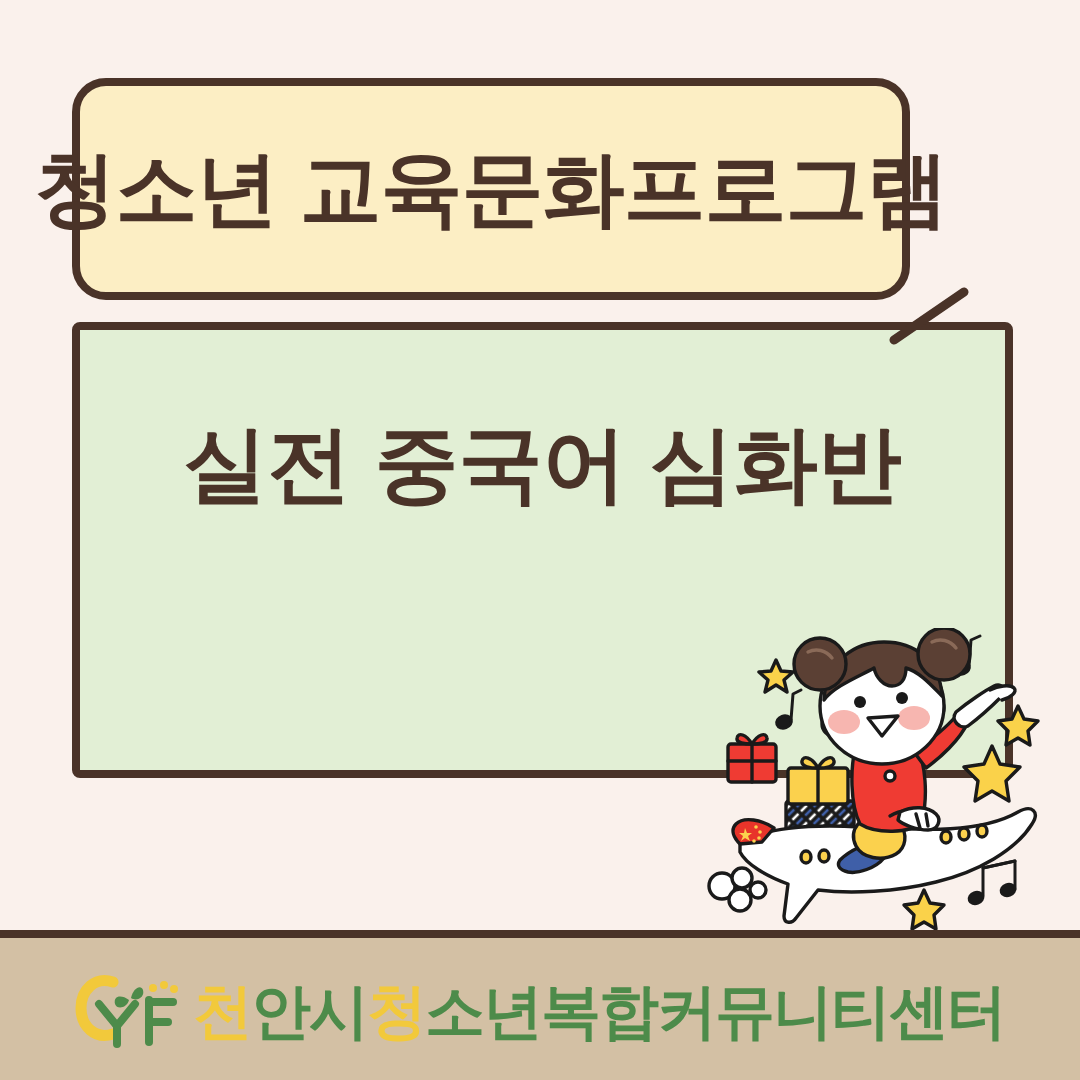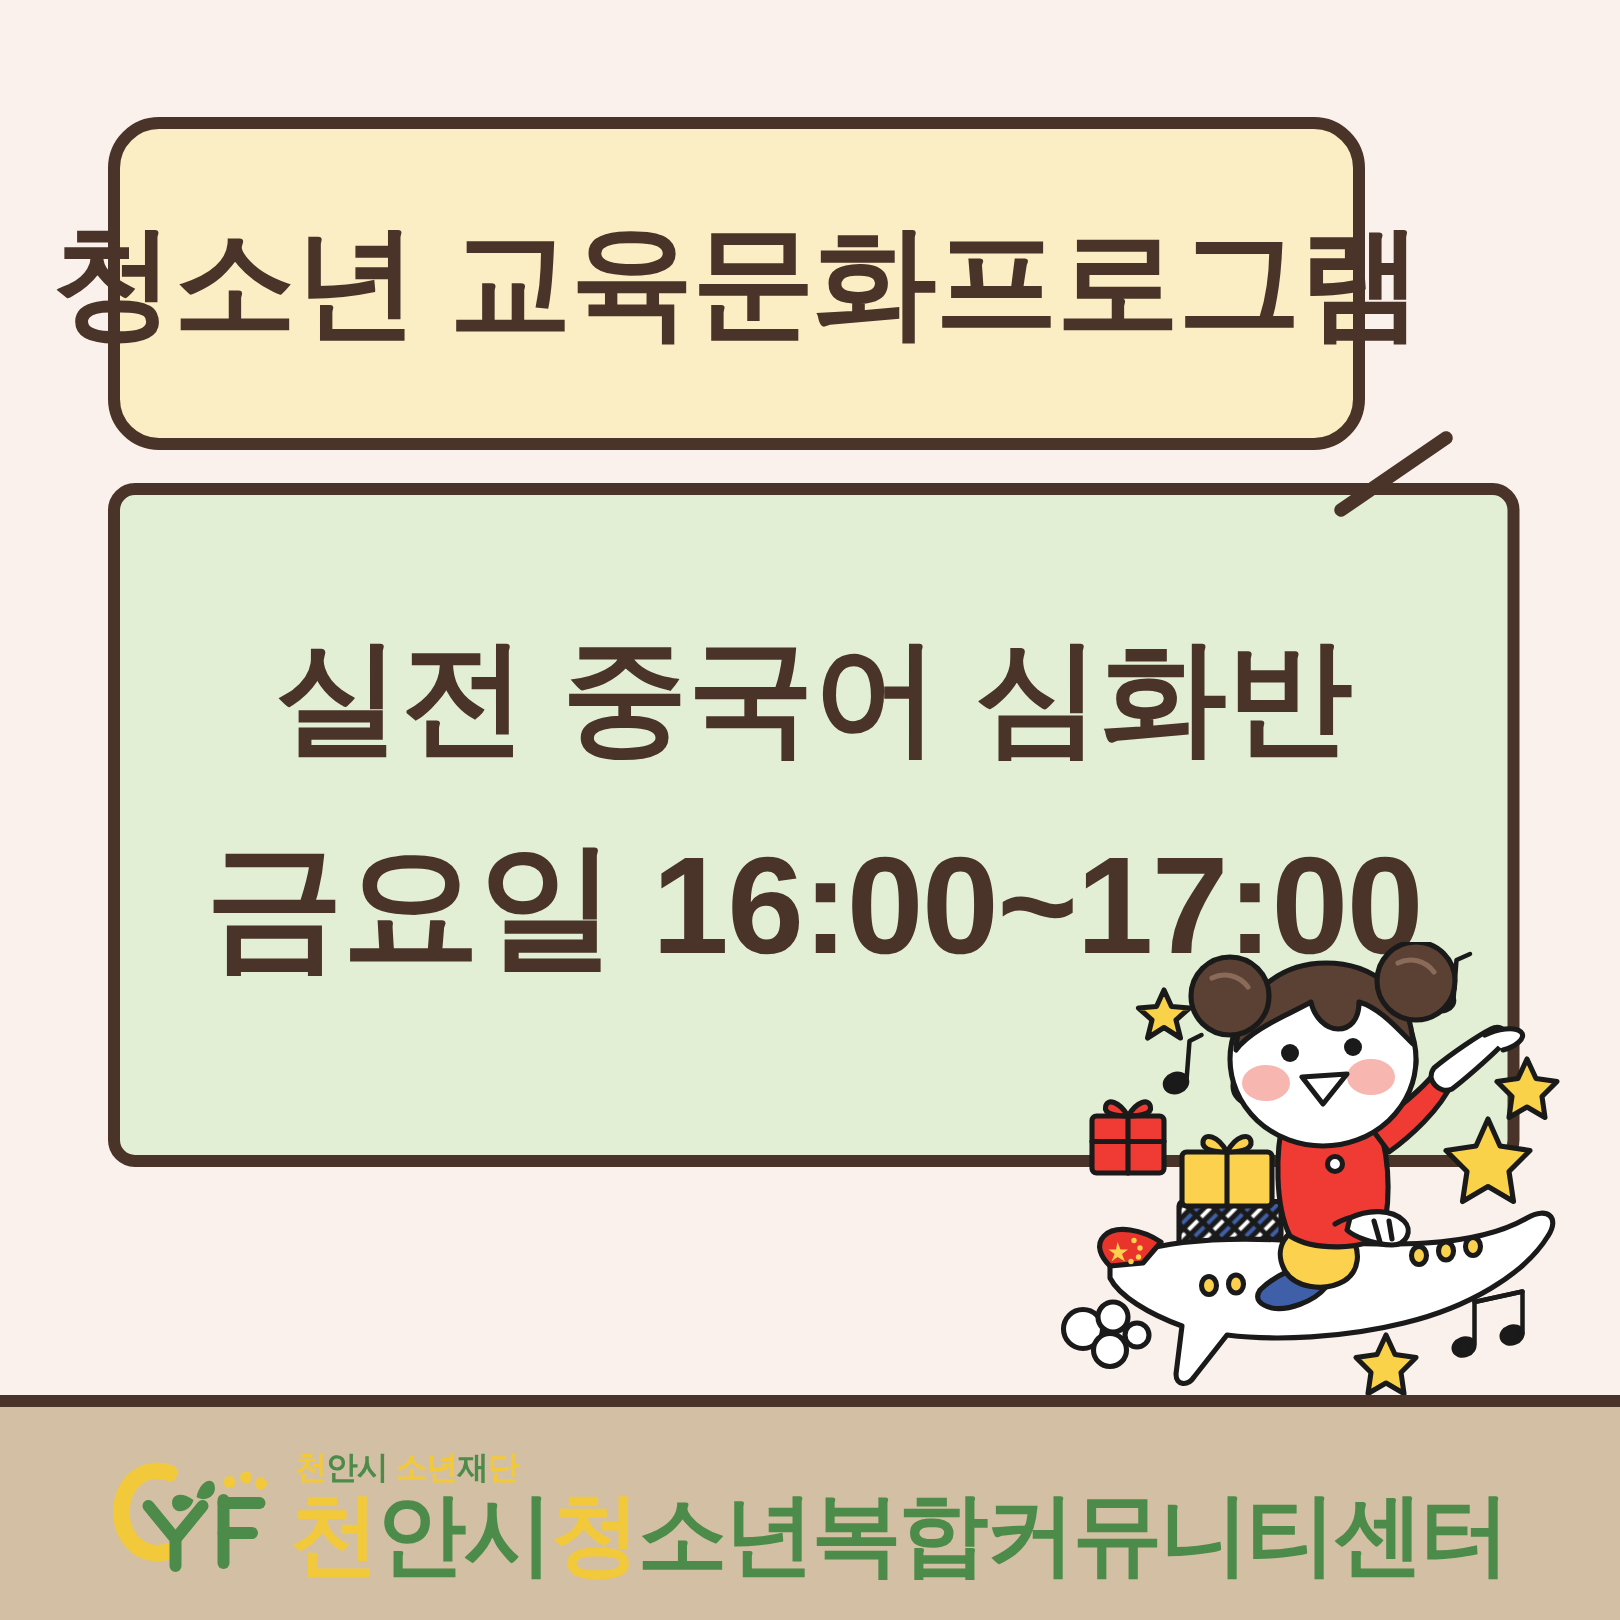--- a/index.html
+++ b/index.html
@@ -62,21 +62,21 @@
   
   .content-box {
     position: absolute;
     left: 72px;
     top: 322px;
     width: 941px;
     height: 456px;
     box-sizing: border-box;
     background: #e2efd5;
     border: 8px solid #4a3328;
-    border-radius: 18px;
+    border-radius: 8px;
     z-index: 2;
   }
   .course-name {
     position: absolute;
     left: 0;
     right: 0;
     top: 92px;
     text-align: center;
     font-family: "Liberation Sans", sans-serif;
     font-size: 84px;
@@ -183,21 +183,20 @@
   <div class="title-box">
     <div class="title-text">청소년 교육문화프로그램</div>
   </div>
 
   <svg class="bubble-tail" viewBox="0 0 92 62">
     <line x1="80" y1="6" x2="10" y2="54" stroke="#4a3328" stroke-width="9" stroke-linecap="round"></line>
   </svg>
 
   <div class="content-box">
     <div class="course-name">실전 중국어 심화반</div>
-    <div class="course-time">금요일 16:00~17:00</div>
   </div>
 
   <svg class="illustration" viewBox="0 0 350 310">
     <g fill="none" stroke="#1a1a1a" stroke-width="3.4" stroke-linecap="round" stroke-linejoin="round">
 
       <g stroke-width="3">
         <ellipse cx="84" cy="94" rx="7.5" ry="6" fill="#1a1a1a" transform="rotate(-20 84 94)"></ellipse>
         <path d="M91 92 L93 66 L101 62" fill="none"></path>
       </g>
 
@@ -363,22 +362,19 @@
       <path d="M74 30 L74 72" fill="none" stroke="#4d8b4a" stroke-width="8" stroke-linecap="round"></path>
       <path d="M74 32 L98 32" fill="none" stroke="#4d8b4a" stroke-width="8" stroke-linecap="round"></path>
       <path d="M74 52 L93 52" fill="none" stroke="#4d8b4a" stroke-width="8" stroke-linecap="round"></path>
 
       <circle cx="78" cy="18" r="4" fill="#f2c93b"></circle>
       <circle cx="89" cy="15" r="4" fill="#f2c93b"></circle>
       <circle cx="99" cy="19" r="4" fill="#f2c93b"></circle>
     </svg>
 
     <div class="footer-texts">
-      <div class="foundation-line">
-        <span class="c-yellow">천</span><span class="c-green">안시</span>&nbsp;<span class="c-yellow">소년</span><span class="c-green">재</span><span class="c-yellow">단</span><span class="c-green"></span>
-      </div>
       <div class="center-line">
         <span class="c-yellow">천</span><span class="c-green">안시</span><span class="c-yellow">청</span><span class="c-green">소년복합커뮤니티센터</span>
       </div>
     </div>
   </div>
 
 </div>
 
 </body></html>

